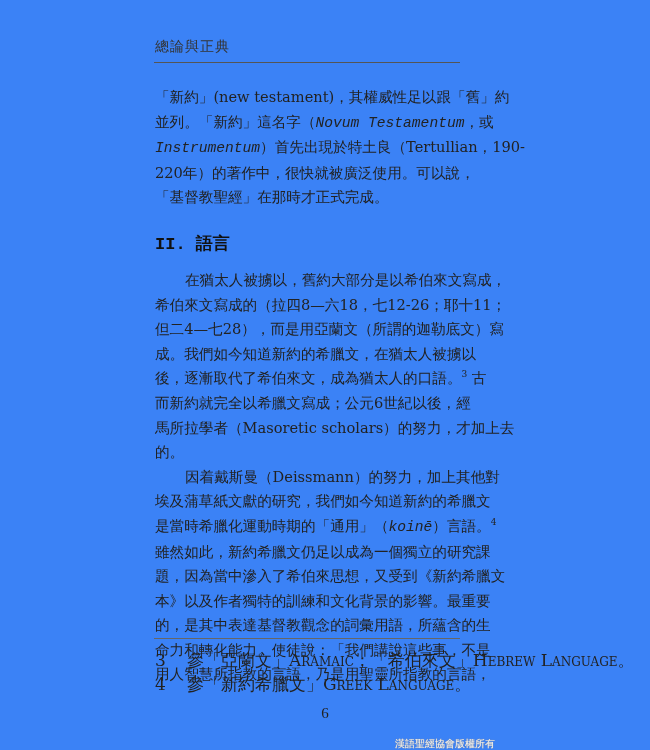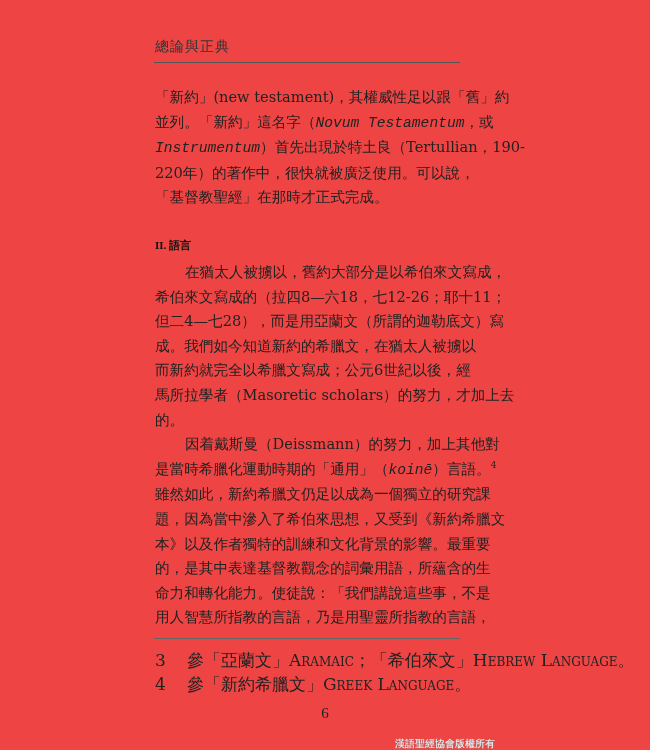--- a/index.html
+++ b/index.html
@@ -1,24 +1,24 @@
 <!DOCTYPE html>
 <html><head>
 <meta charset="utf-8">
 <style>
   html, body { margin:0; padding:0; background:#ffffff; }
   body { width:650px; height:750px; position:relative; overflow:hidden; }
-  .page { position:absolute; left:0; top:0; width:650px; height:750px; background:#ef4444; }
+  .page { position:absolute; left:0; top:0; width:650px; height:750px; background:#3b82f6; }
   .running-head { position:absolute; left:155px; top:38px; font-family:"DejaVu Sans", sans-serif; font-size:14px; color:#333; letter-spacing:1px; }
   .head-rule { position:absolute; left:154px; top:62px; width:306px; height:1.3px; background:#555; }
   .body { position:absolute; left:155px; top:85px; width:310px; font-family:"DejaVu Serif", serif; font-size:14.6px; color:#222; line-height:24.6px; }
   .line { white-space:nowrap; display:block; text-align:justify; text-align-last:justify; }
   .line.last { text-align-last:left; }
   .indent { padding-left:30px; }
-  .heading { font-family:Liberation Serif, serif; font-weight:bold; font-size:11px; margin-top:22px; margin-bottom:2px; line-height:26px; color:#111; }
+  .heading { font-family:Liberation Mono, monospace; font-weight:bold; font-size:17px; margin-top:22px; margin-bottom:10px; line-height:26px; color:#111; }
   sup { font-size:9px; line-height:0; vertical-align:super; }
   i { font-style:italic;font-family:Liberation Mono, monospace; }
   .foot-rule { position:absolute; left:154px; top:638px; width:306px; height:1px; background:#666; }
   .footnotes { position:absolute; left:155px; top:648px; font-family:"DejaVu Serif", serif; font-size:17px; color:#222; line-height:24px; }
   .fn-num { display:inline-block; width:32px; }
   .sc { font-variant:small-caps; }
   .folio { position:absolute; left:0; width:650px; top:705px; text-align:center; font-family:"Liberation Serif", serif; font-size:15px; color:#222; }
   .watermark { position:absolute; left:395px; top:728px; font-family:Liberation Mono, monospace; font-size:10px; color:#f4f4f4; letter-spacing:0px; text-shadow:0 0 1px #999, 0 0 1px #999;margin-top:9px; }
 </style>
 </head>
@@ -37,27 +37,29 @@
       <span class="line last">「基督教聖經」在那時才正式完成。</span>
     </div>
 
     <div class="heading">II. 語言</div>
 
     <div>
       <span class="line indent">在猶太人被擄以，舊約大部分是以希伯來文寫成，</span>
       <span class="line">希伯來文寫成的（拉四8—六18，七12-26；耶十11；</span>
       <span class="line">但二4—七28），而是用亞蘭文（所謂的迦勒底文）寫</span>
       <span class="line">成。我們如今知道新約的希臘文，在猶太人被擄以</span>
+      <span class="line"><span>後，逐漸取代了希伯來文，成為猶太人的口語。</span><sup>3</sup><span> 古</span></span>
       <span class="line">而新約就完全以希臘文寫成；公元6世紀以後，經</span>
       <span class="line">馬所拉學者（Masoretic scholars）的努力，才加上去</span>
       <span class="line last">的。</span>
     </div>
 
     <div>
       <span class="line indent">因着戴斯曼（Deissmann）的努力，加上其他對</span>
+      <span class="line">埃及蒲草紙文獻的研究，我們如今知道新約的希臘文</span>
       <span class="line"><span>是當時希臘化運動時期的「通用」（</span><i>koinē</i><span>）言語。</span><sup>4</sup></span>
       <span class="line">雖然如此，新約希臘文仍足以成為一個獨立的研究課</span>
       <span class="line">題，因為當中滲入了希伯來思想，又受到《新約希臘文</span>
       <span class="line">本》以及作者獨特的訓練和文化背景的影響。最重要</span>
       <span class="line">的，是其中表達基督教觀念的詞彙用語，所蘊含的生</span>
       <span class="line">命力和轉化能力。使徒說：「我們講說這些事，不是</span>
       <span class="line">用人智慧所指教的言語，乃是用聖靈所指教的言語，</span>
     </div>
   </div>
 

